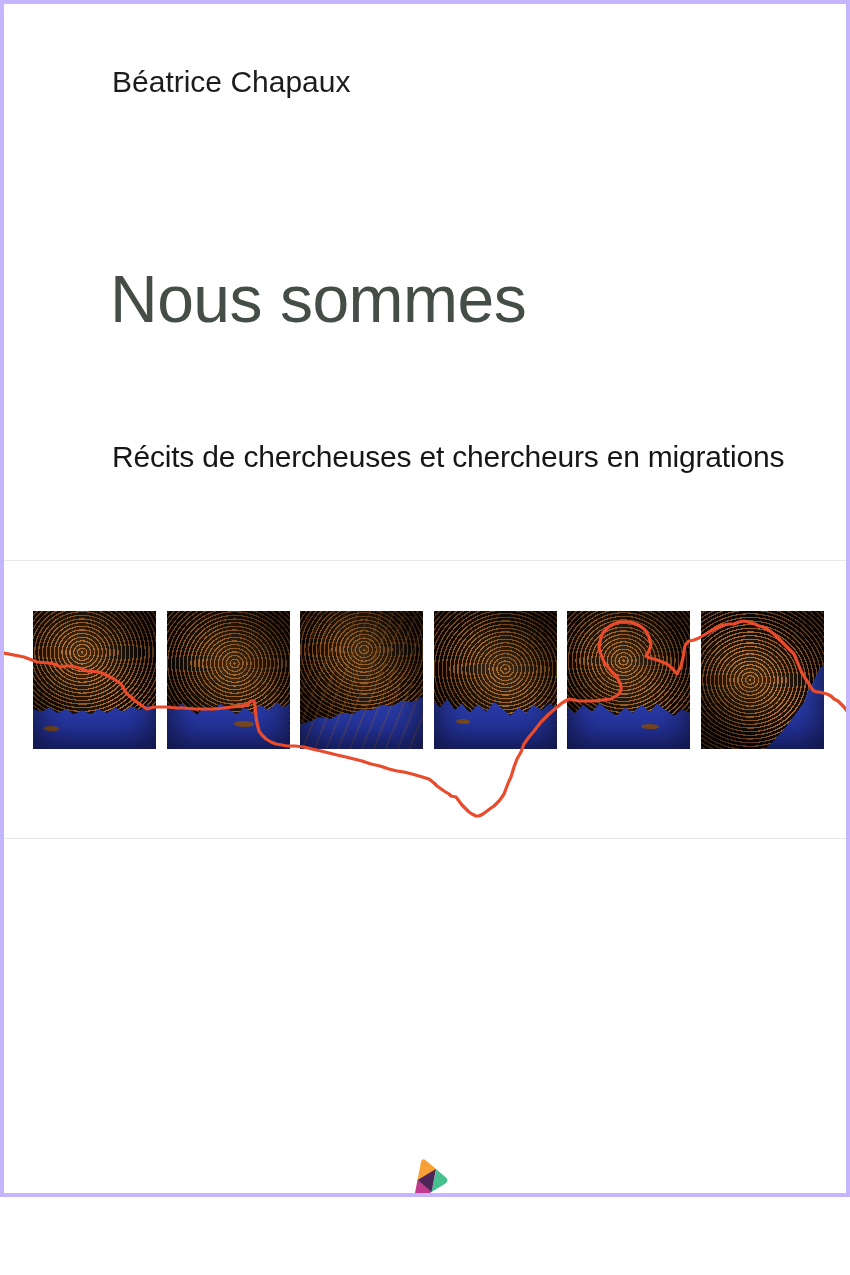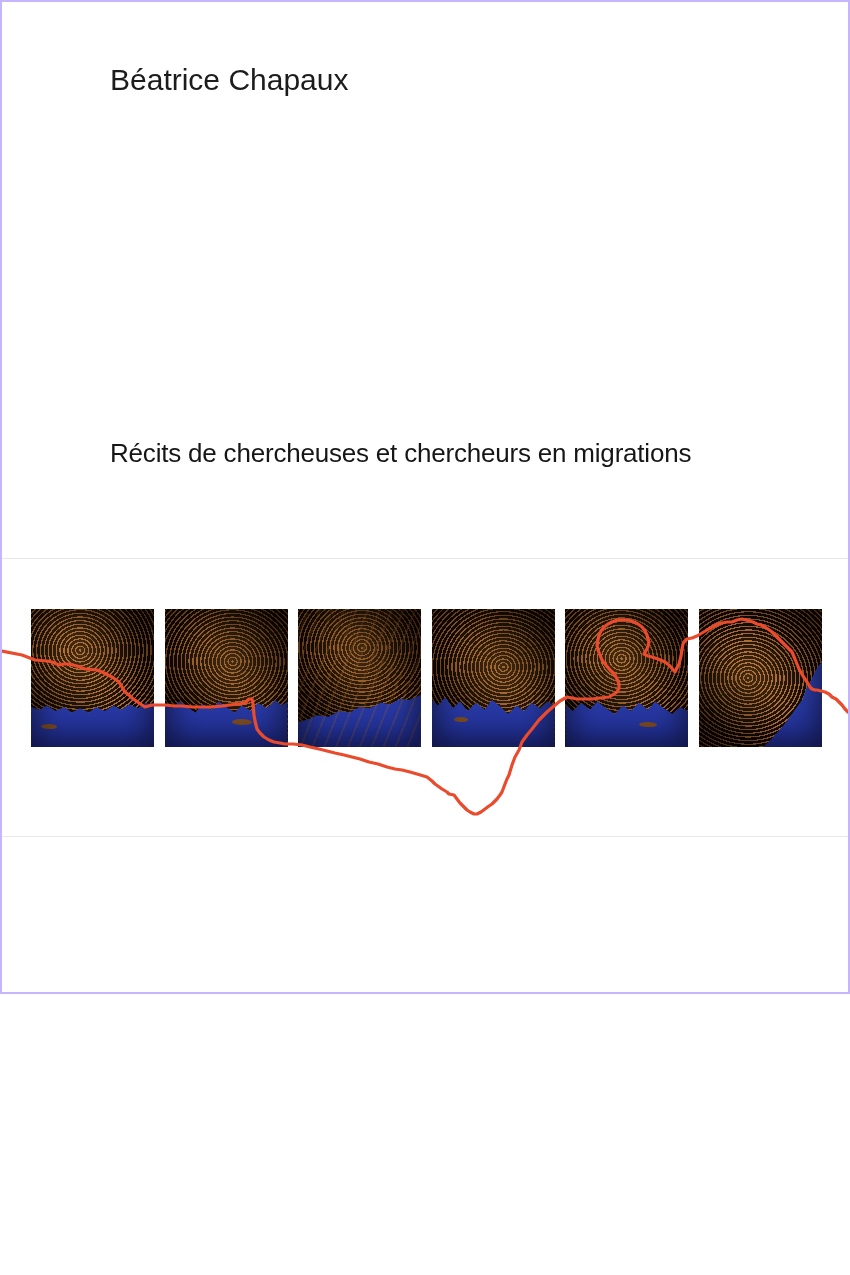--- a/index.html
+++ b/index.html
@@ -1,39 +1,39 @@
 <!DOCTYPE html>
 <html style="--c-title: #454d47; --c-route-red: #e94b2c; --c-sea-blue: #2b3daa; --c-publisher-navy: #2b2a5c; --c-logo-orange: #f6a035; --c-logo-green: #45c08e; --c-logo-magenta: #bf3a8b; --c-logo-purple: #4f2457;"><head>
 <meta charset="utf-8">
 <style>
   html,body{margin:0;padding:0;background:#fff;}
   .cover{
     position:relative;
-    width:850px;height:994px;
+    width:850px;height:1197px;
     box-sizing:border-box;
     background:#ffffff;
-    border:2px solid #c4b5fd;
+    border:4px solid #c4b5fd;
     overflow:hidden;
     font-family:"Liberation Sans", sans-serif;
   }
   
   .authors{
     position:absolute;left:108px;top:56px;
     font-size:30px;line-height:44px;
     color:#1c1c1c;letter-spacing:0;
   }
   .title{
     position:absolute;left:106px;top:252px;margin:0;
     font-size:66px;line-height:86px;font-weight:400;
     letter-spacing:-0.5px;white-space:nowrap;
     color:var(--c-title,#454d47);
   }
   .subtitle{
     position:absolute;left:108px;top:436px;
-    font-size:26px;letter-spacing:-0.2px;
+    font-size:30px;letter-spacing:-0.2px;
     color:#161616;white-space:nowrap;
   }
   
   .band-rule{position:absolute;left:0;width:850px;height:1px;background:#e8e8e8;}
   .band-rule.top{top:556px;}
   .band-rule.bottom{top:834px;}
   .panels{
     position:absolute;left:29px;top:607px;
     width:791px;height:138px;
     display:flex;justify-content:space-between;
@@ -97,21 +97,21 @@
 </style>
 </head>
 <body>
 
 <div class="cover">
 
   <div class="authors">
     <div>Béatrice Chapaux</div>
   </div>
 
-  <h1 class="title"><br></h1>
+  <h1 class="title"><span>Nous sommes</span><br></h1>
 
   <div class="subtitle">Récits de chercheuses et chercheurs en migrations</div>
 
   <div class="band-rule top"></div>
   <div class="band-rule bottom"></div>
 
   <div class="panels">
     <div class="panel">
       <div class="fp"></div>
       <div class="sea"></div>

